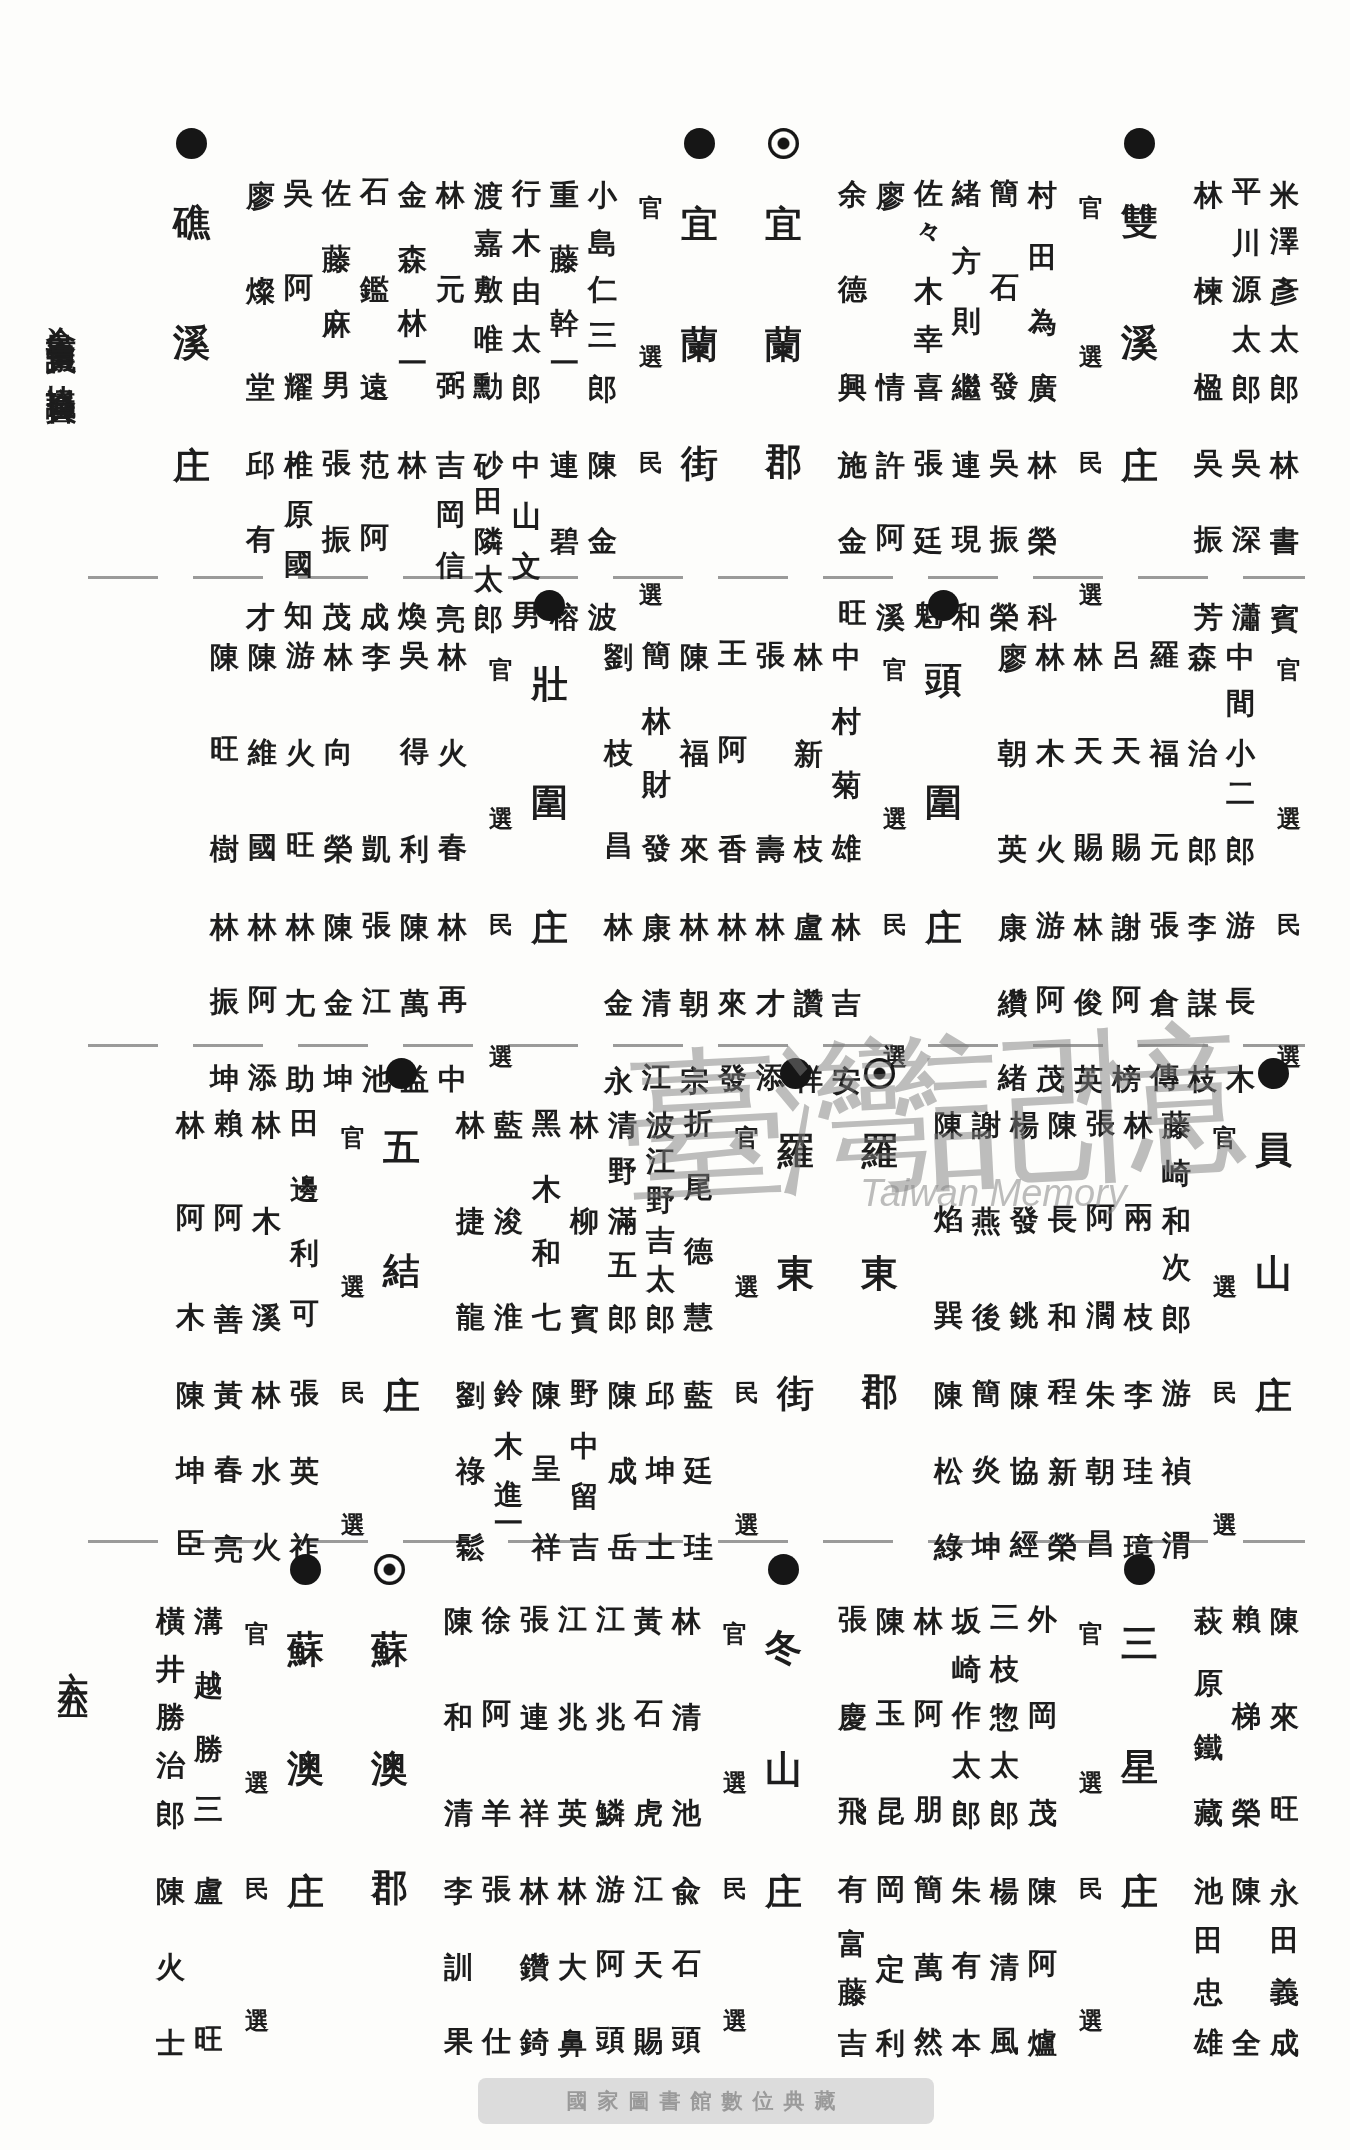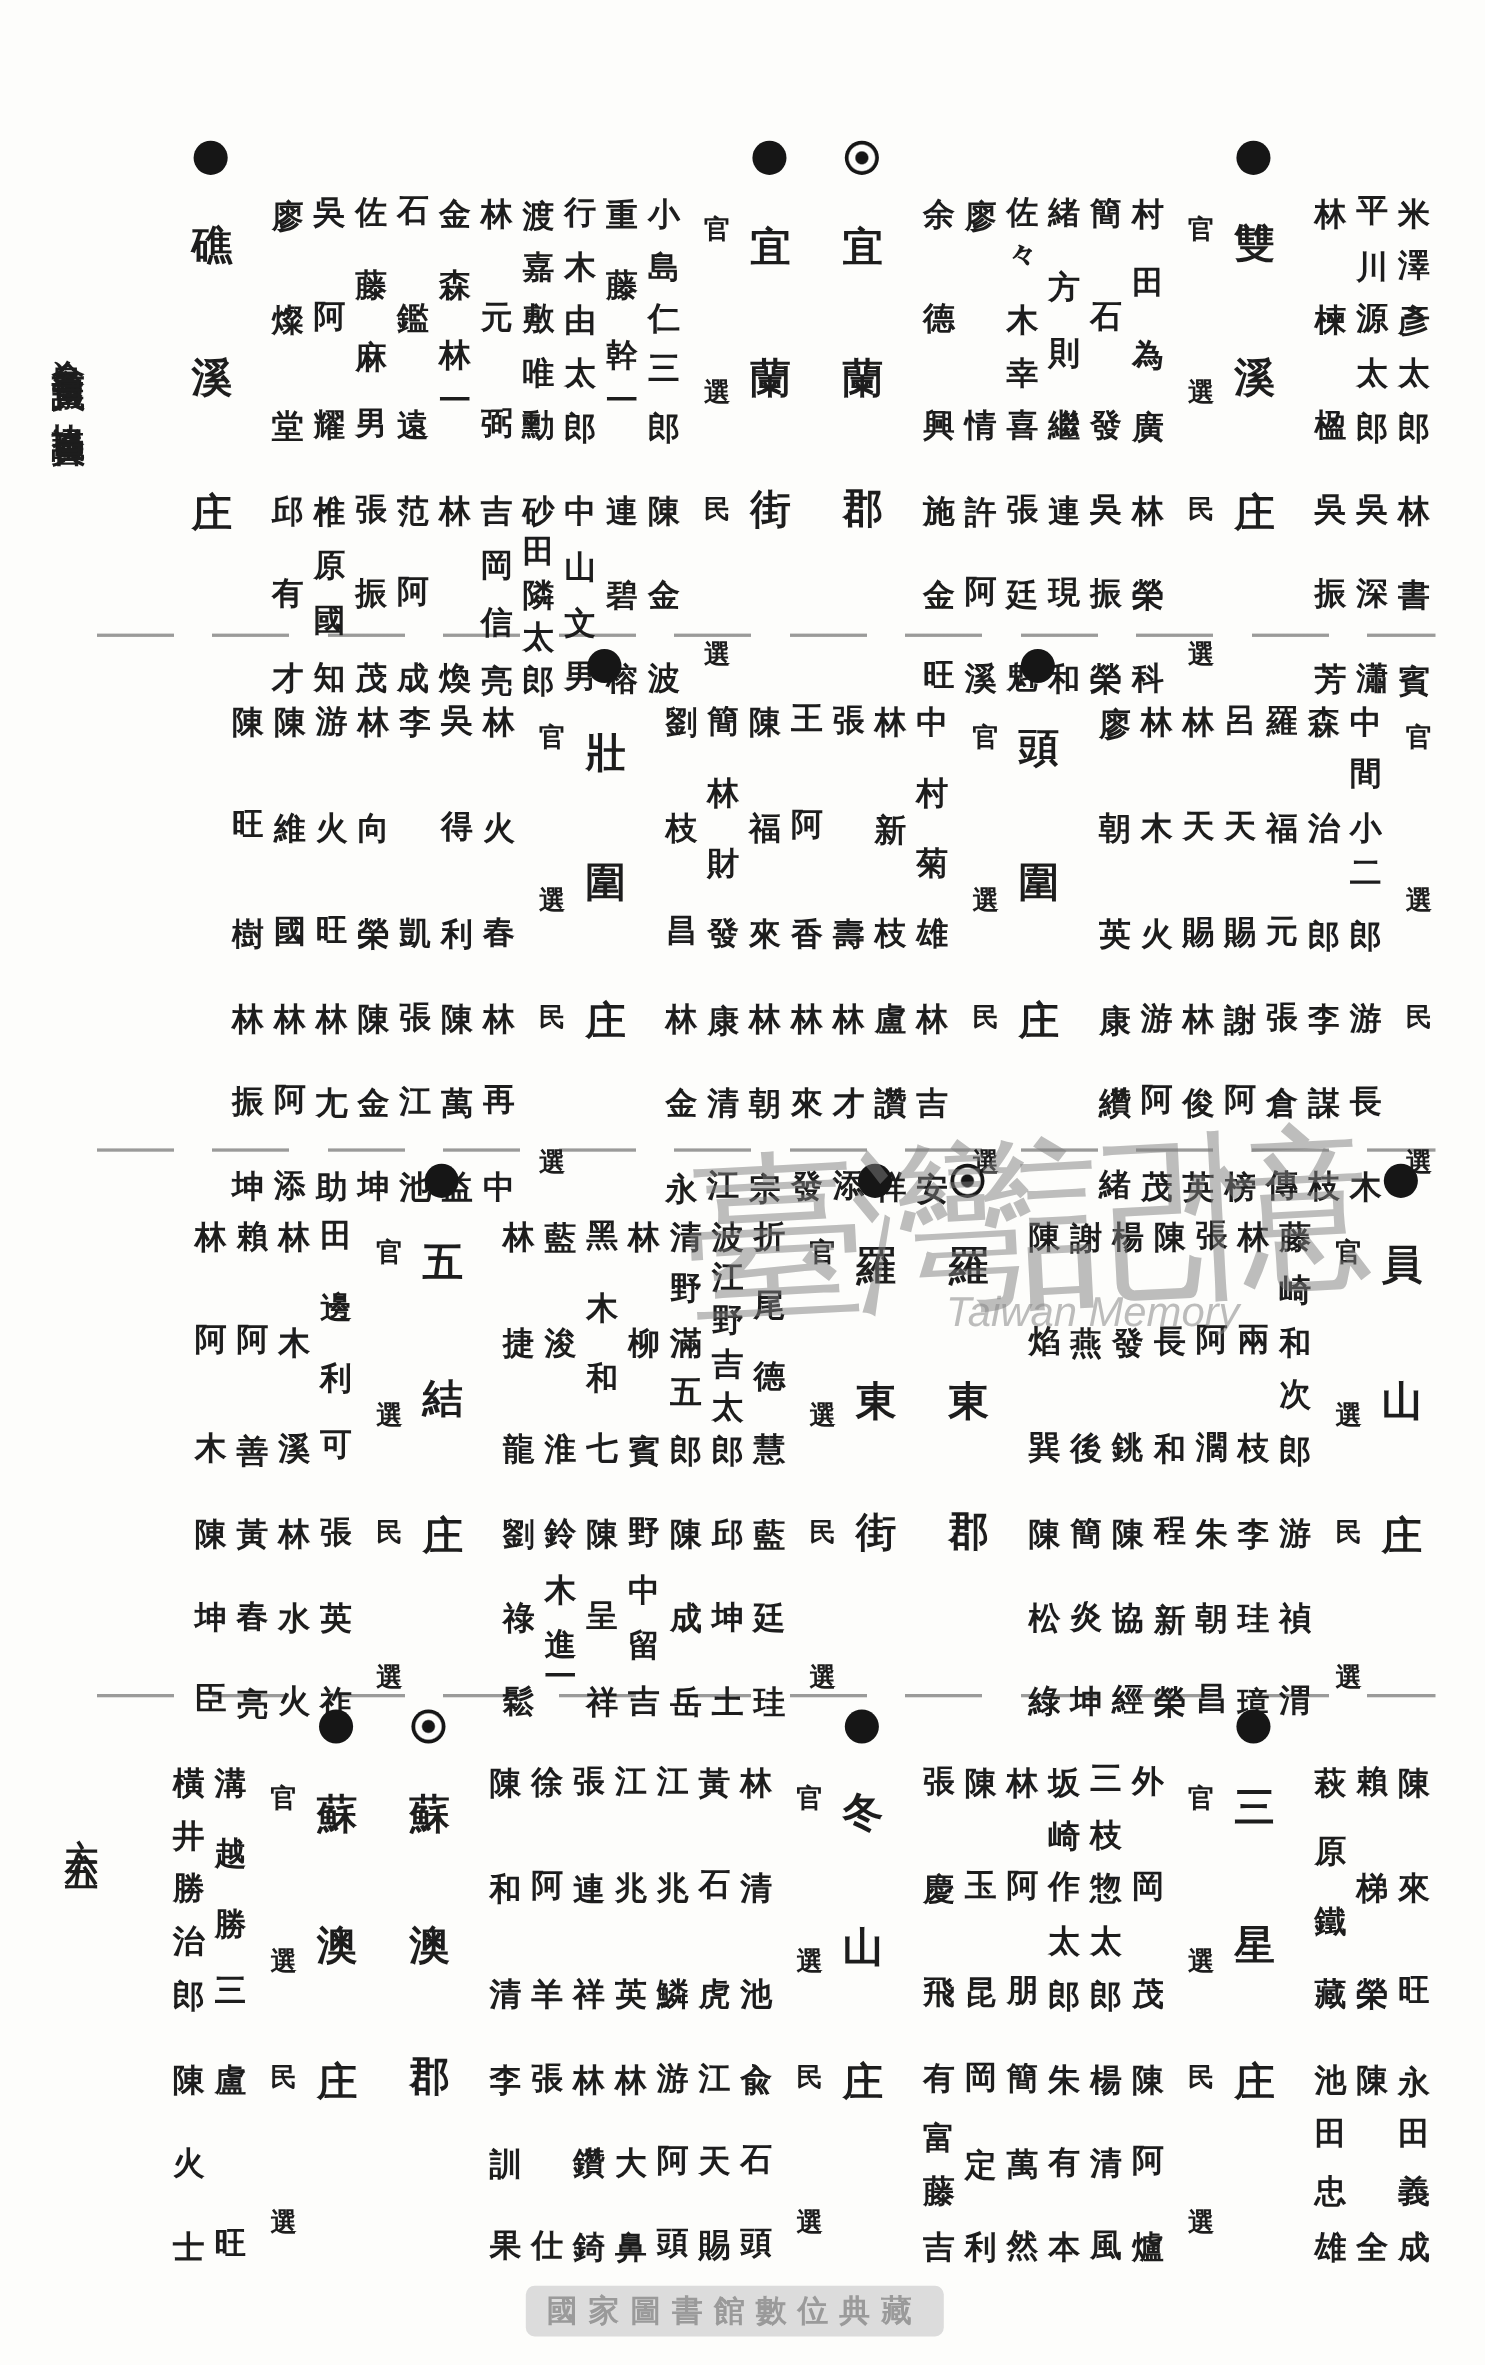--- a/index.html
+++ b/index.html
@@ -33,23 +33,23 @@
                font-size:30px;font-weight:bold;letter-spacing:10px;}
   .sep{position:absolute;left:88px;right:45px;height:3px;opacity:.45;
        background:repeating-linear-gradient(90deg,#222 0 70px,transparent 70px 105px);}
   #sep-0{top:576px;} #sep-1{top:1044px;} #sep-2{top:1540px;}
   .wm-script{position:absolute;left:622px;top:1035px;width:520px;color:rgba(125,125,125,.50);
              font-family:cursive,"Liberation Serif",serif;font-size:165px;line-height:1;
              transform:rotate(-3deg);letter-spacing:-12px;white-space:nowrap;pointer-events:none;}
   .wm-latin{position:absolute;left:860px;top:1172px;color:rgba(135,135,135,.55);
             font-family:cursive,"Liberation Sans",sans-serif;font-style:italic;
             font-size:38px;pointer-events:none;}
-  .wm-bottom{position:absolute;left:478px;top:2078px;width:380px;height:46px;background:#dcdcdc;
+  .wm-bottom{position:absolute;left:478px;top:2078px;width:456px;height:46px;background:#dcdcdc;
              border-radius:8px;display:flex;align-items:center;justify-content:center;
-             font-family:Liberation Mono, monospace;font-size:28px;font-weight:bold;
+             font-family:Liberation Mono, monospace;font-size:21px;font-weight:bold;
              color:#9a9a9a;letter-spacing:10px;}
 </style>
 </head>
 <body>
 
 <div class="page">
 
   <div class="margin-title">全島市會議員、協議會員</div>
   <div class="page-number">六六五</div>
 

